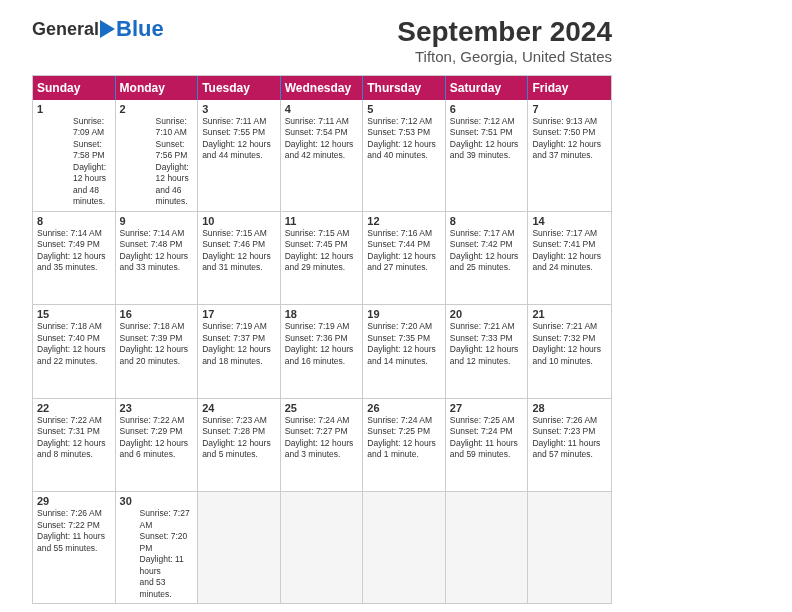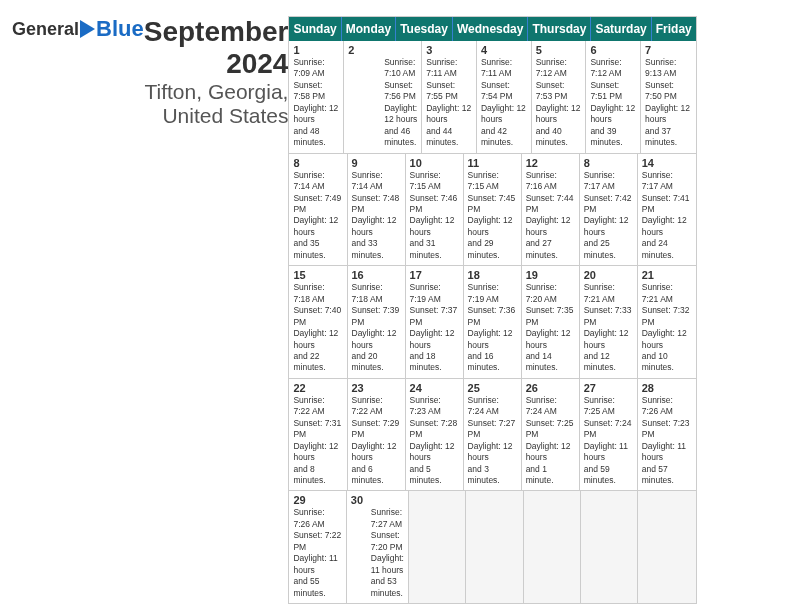--- a/index.html
+++ b/index.html
@@ -6,23 +6,23 @@
     body {
       font-family: Arial, sans-serif;
       background: #fff;
       width: 792px;
       height: 612px;
       overflow: hidden;
     }
     .page {
       width: 628px;
       height: 612px;
-      padding: 16px 16px 8px 12px;
-      display: flex;
-      flex-direction: row;
+      padding: 16px 16px 8px 32px;
+      display: flex;
+      flex-direction: column;
     }
     .header {
       display: flex;
       justify-content: space-between;
       align-items: flex-start;
       margin-bottom: 10px;
     }
     .logo {
       display: flex;
       flex-direction: column;
@@ -32,31 +32,31 @@
       display: flex;
       align-items: center;
       font-size: 20px;
       font-weight: bold;
       color: #333;
     }
     .logo-general { color: #333; font-size: 18px; font-weight: bold; }
     .logo-blue { color: #1a6bc4; font-size: 22px; font-weight: bold; }
     .title-block { text-align: right; }
     .month-title { font-size: 28px; font-weight: bold; color: #333; }
-    .location { font-size: 21px; color: #555; }
+    .location { font-size: 15px; color: #555; }
     .calendar {
       flex: 1;
       display: flex;
       flex-direction: column;
       border: 1px solid #ccc;
     }
     .cal-header {
       display: grid;
       grid-template-columns: repeat(7, 1fr);
-      background: #0f766e;
+      background: #be185d;
       color: #fff;
       font-size: 12px;
       font-weight: bold;
     }
     .cal-header-cell {
       padding: 5px 4px;
       text-align: left;
       border-right: 1px solid #3580d0;
     }
     .cal-header-cell:last-child { border-right: none; }
@@ -120,21 +120,21 @@
         <div class="cal-header-cell">Tuesday</div>
         <div class="cal-header-cell">Wednesday</div>
         <div class="cal-header-cell">Thursday</div>
         <div class="cal-header-cell">Saturday</div>
         <div class="cal-header-cell">Friday</div>
       </div>
     <div class="cal-body">
     <div class="cal-row">
           <div class="cal-cell">
             <span class="day-num">1</span>
-            <div class="cell-text" style="white-space: pre-line;">Sunrise: 7:09 AM
+            <div class="cell-text" style="white-space: pre-line; margin-left: 36px;">Sunrise: 7:09 AM
 Sunset: 7:58 PM
 Daylight: 12 hours
 and 48 minutes.</div>
           </div>
           <div class="cal-cell">
             <span class="day-num">2</span>
             <div class="cell-text" style="white-space: pre-line; margin-left: 36px;">Sunrise: 7:10 AM
 Sunset: 7:56 PM
 Daylight: 12 hours
 and 46 minutes.</div>

